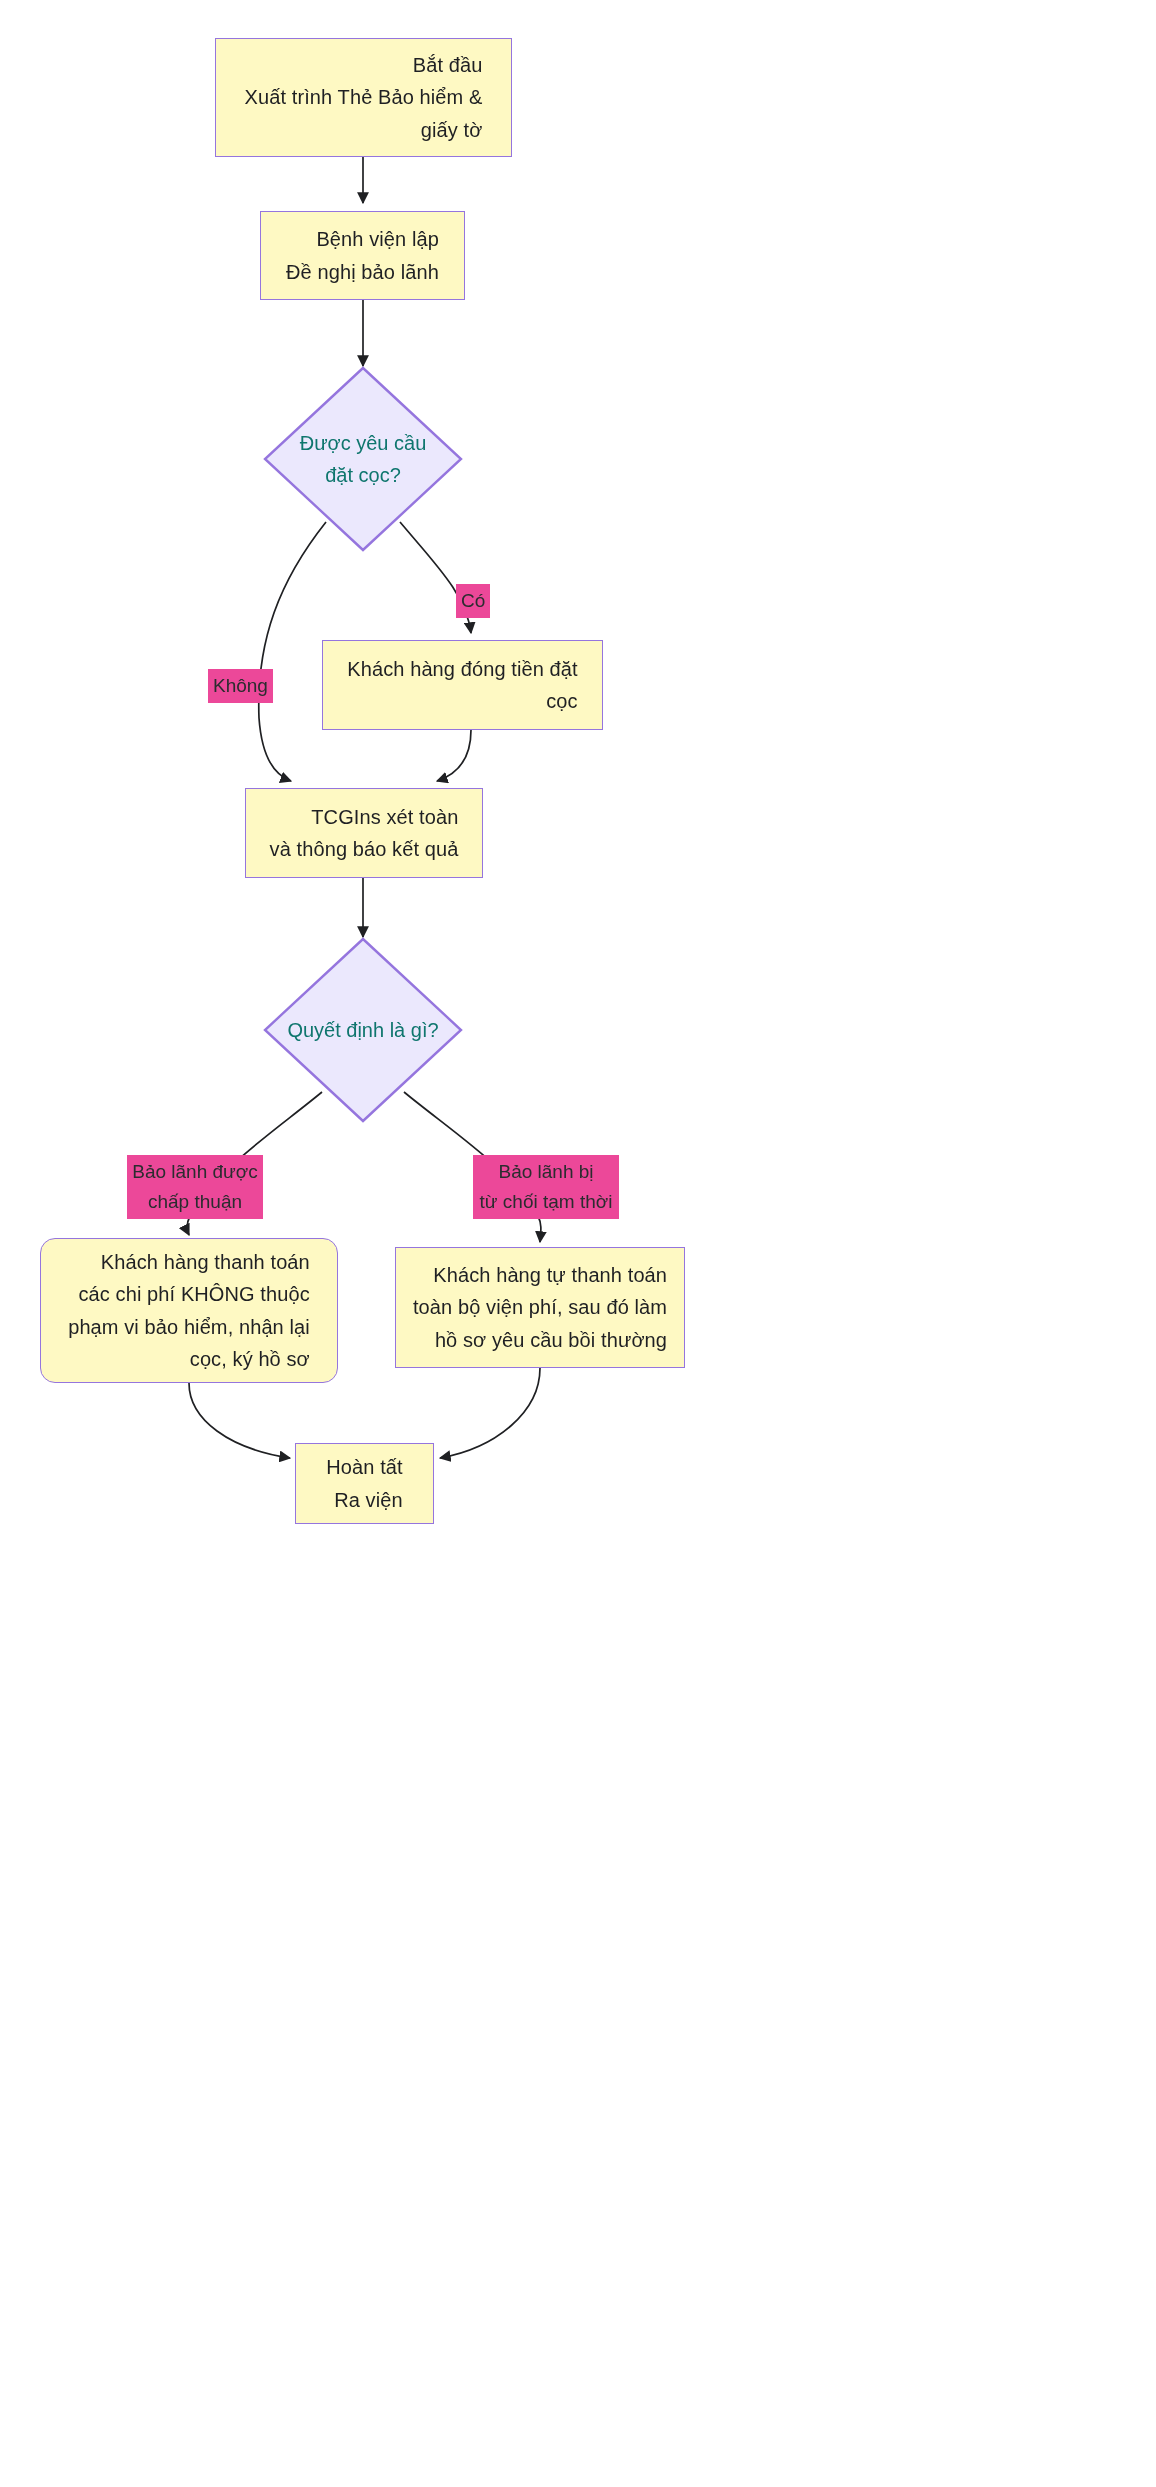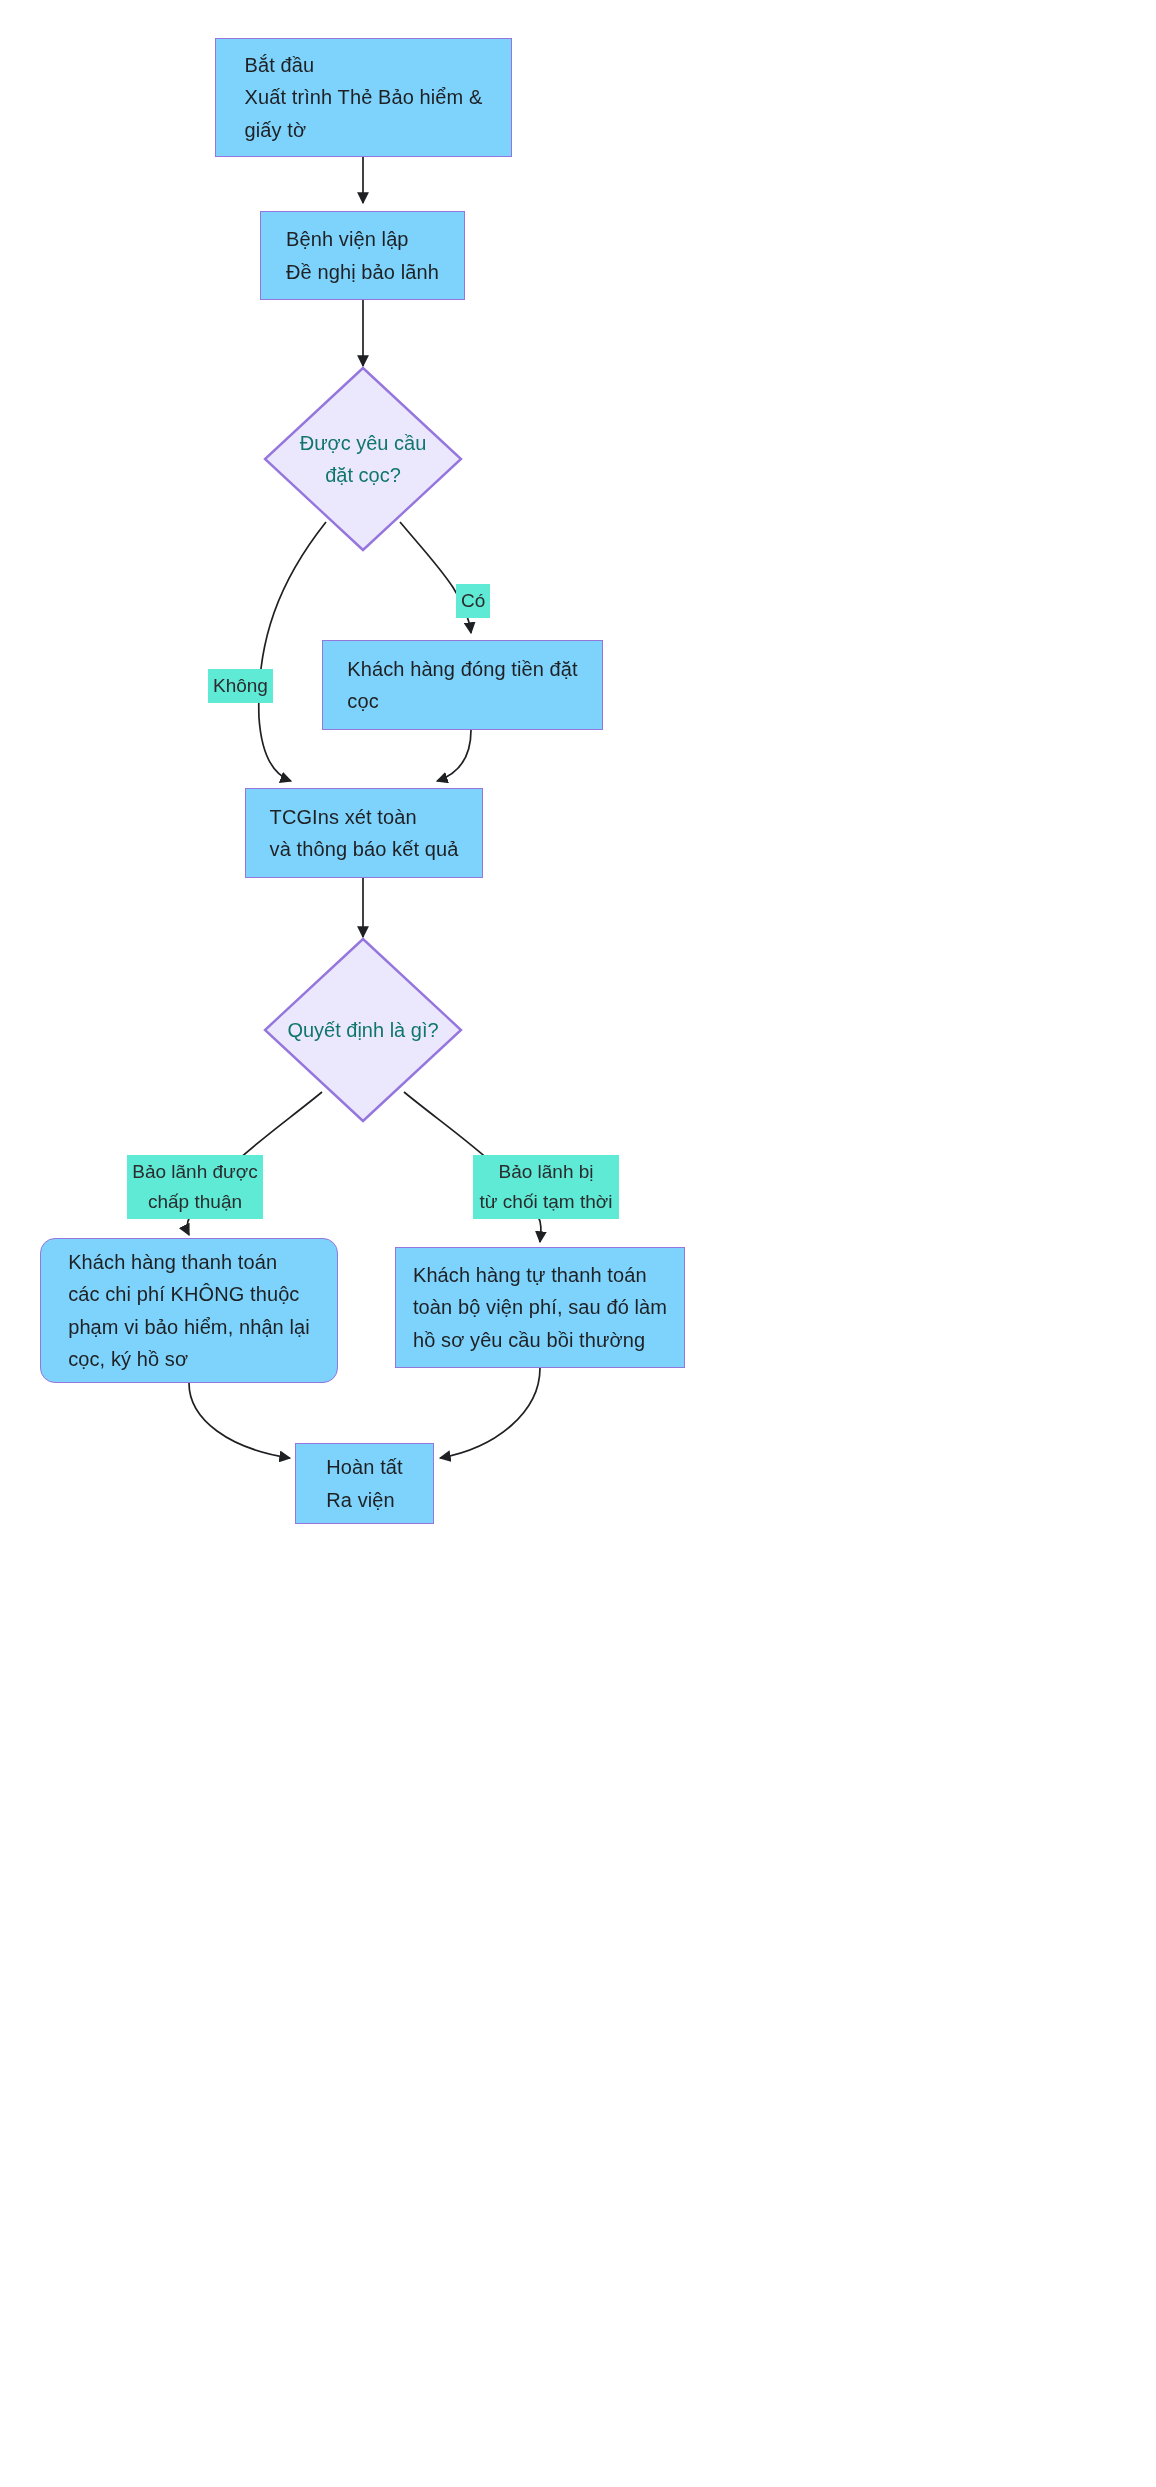--- a/index.html
+++ b/index.html
@@ -23,26 +23,26 @@
   svg.edges {
     position: absolute;
     left: 0; top: 0;
     width: 1156px;
     height: 2487px;
     pointer-events: none;
   }
   .node {
     position: absolute;
     box-sizing: border-box;
-    background: #7dd3fc;
+    background: #fef9c3;
     border: 1.6px solid #9575de;
     display: flex;
     align-items: center;
     justify-content: center;
-    text-align: left;
+    text-align: right;
     color: #1f2023;
     font-size: 20px;
     line-height: 1.62;
     letter-spacing: 0.1px;
   }
   .node .txt {
     display: block;
     padding: 0 14px;
     white-space: pre-line;
   }
@@ -62,21 +62,21 @@
     position: relative;
     text-align: center;
     color: #0f766e;
     font-size: 20px;
     line-height: 1.62;
     white-space: pre-line;
     z-index: 2;
   }
   .edge-label {
     position: absolute;
-    background: #5eead4;
+    background: #ec4899;
     color: #2b2c2f;
     font-size: 19px;
     line-height: 1.58;
     text-align: center;
     padding: 2px 5px;
     white-space: pre-line;
     z-index: 3;
   }
 </style>
 </head>

